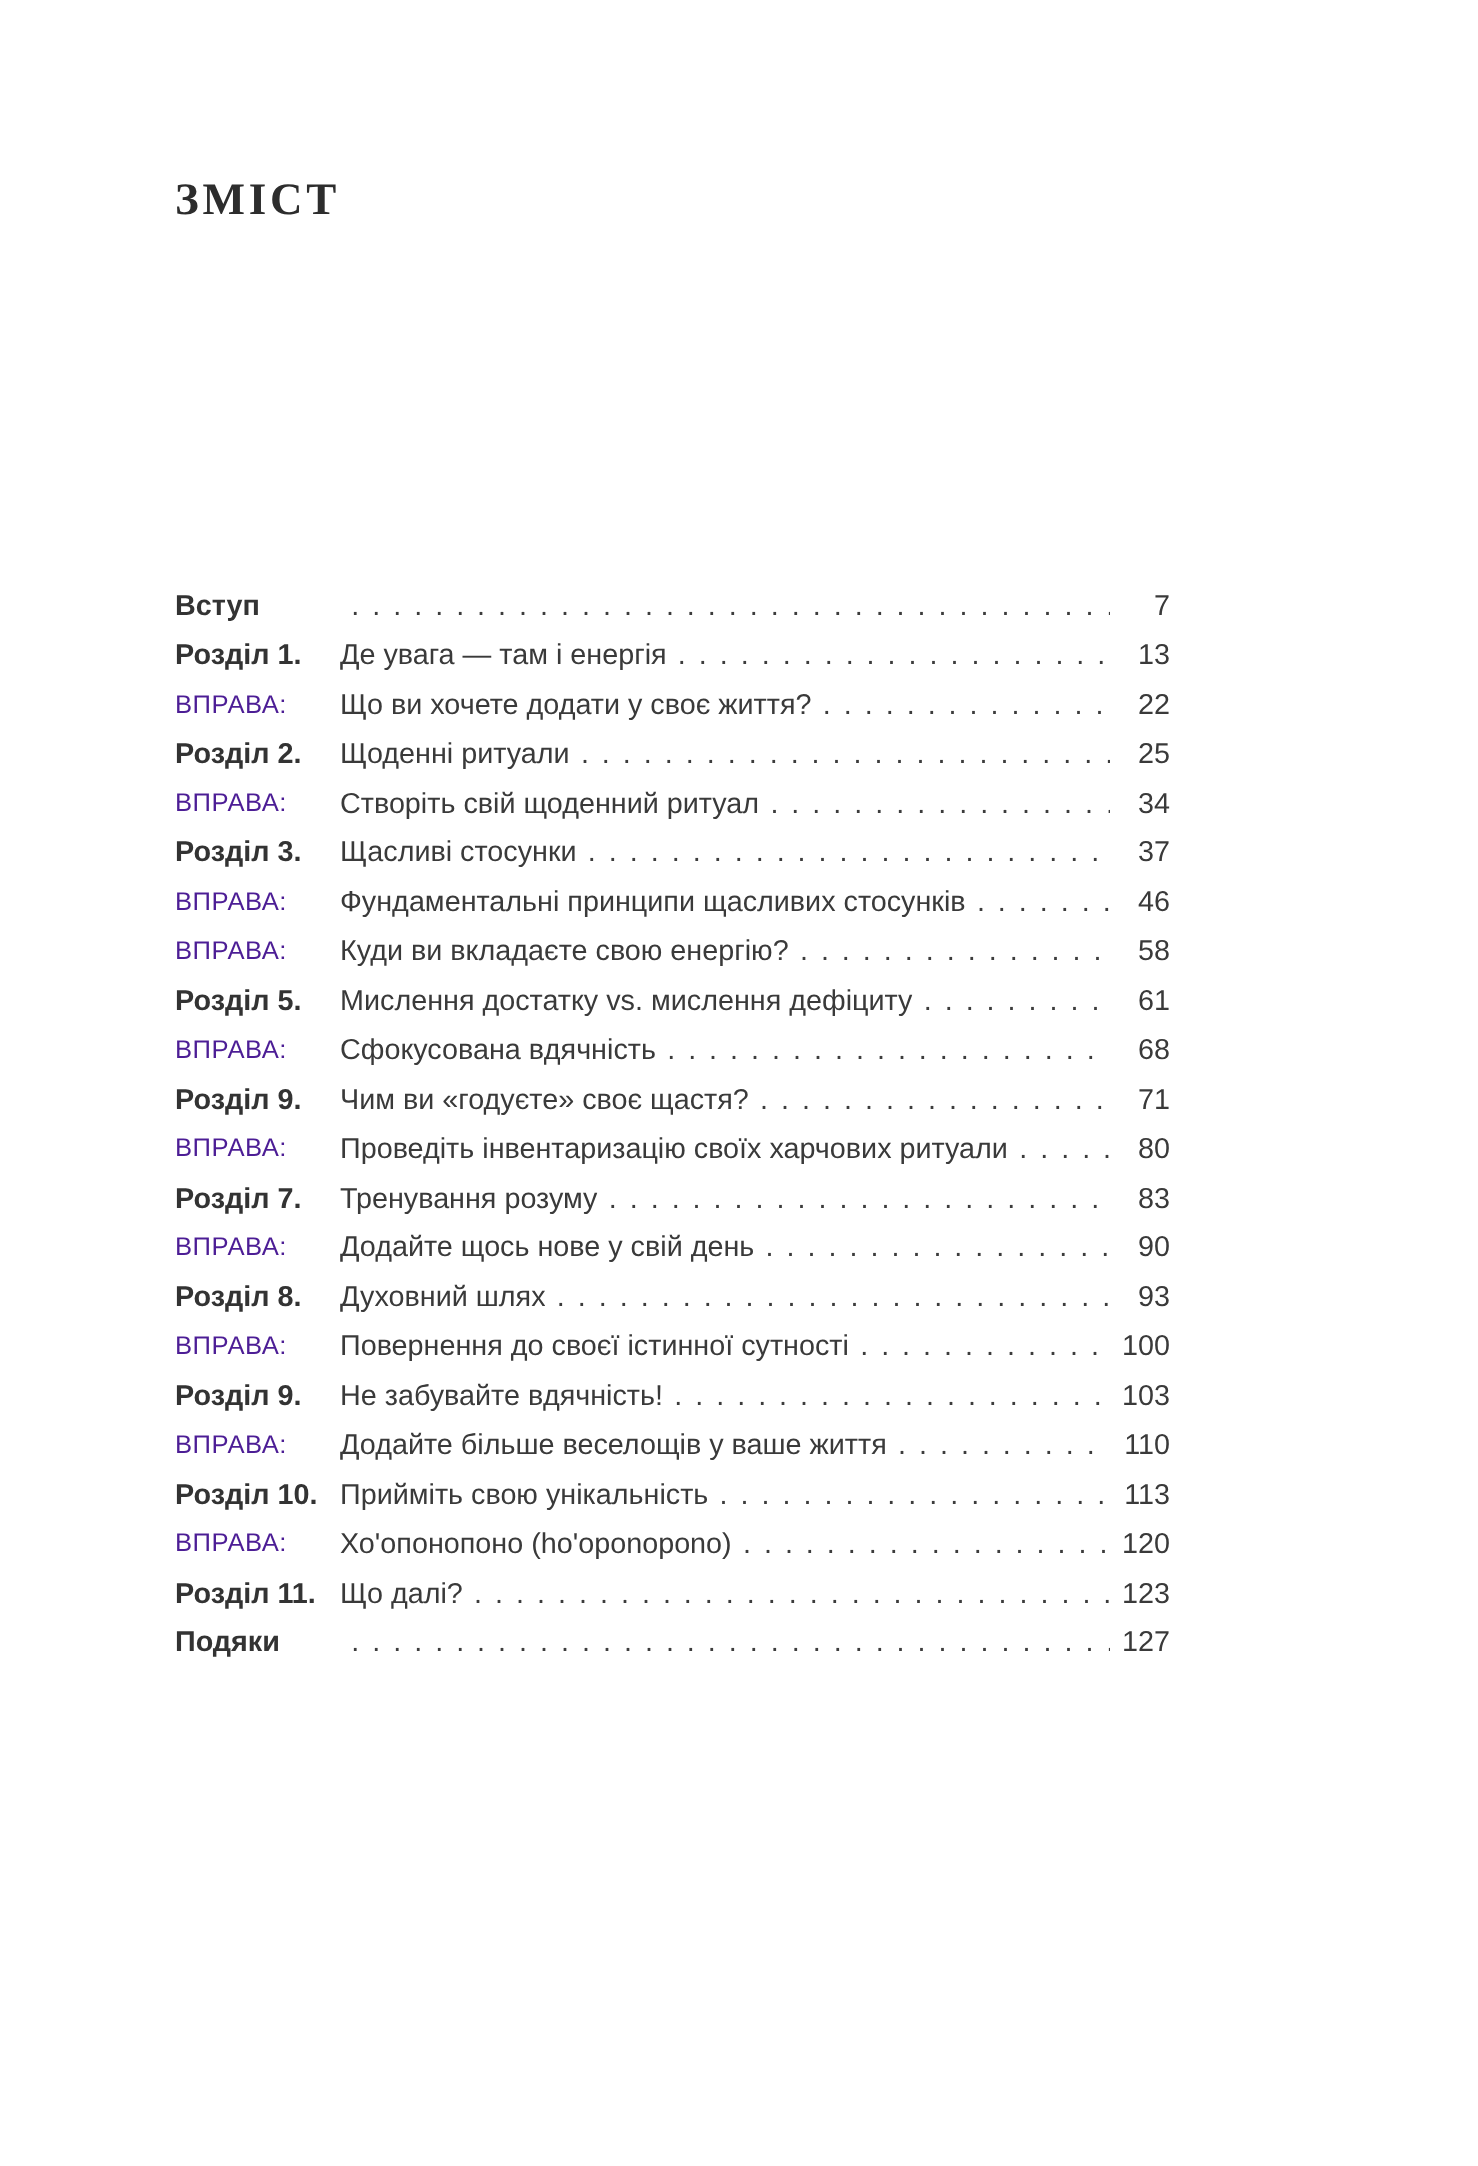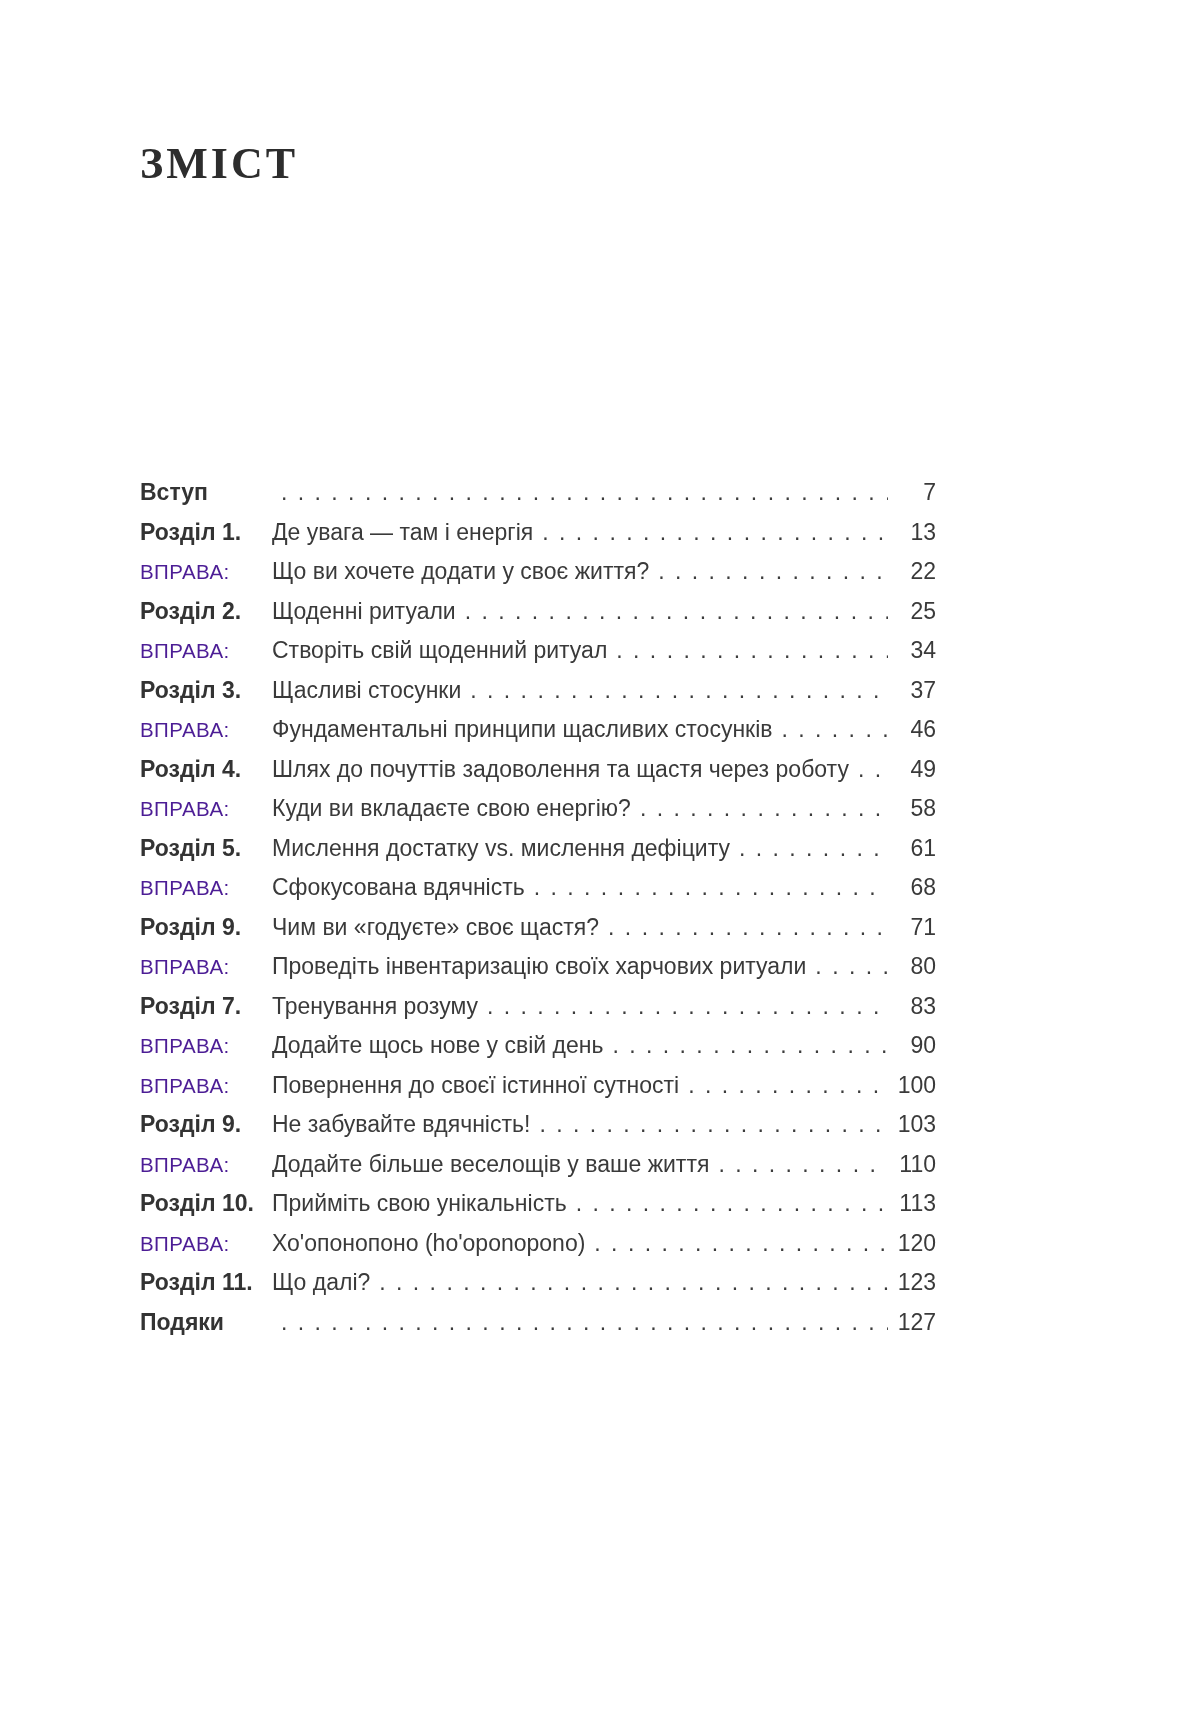--- a/index.html
+++ b/index.html
@@ -12,21 +12,21 @@
     margin: 0 auto;
     background: #ffffff;
     padding: 140px 246px 0 140px;
     font-family: "Liberation Sans", sans-serif;
     color: #3a3a3a;
   }
 
   .title {
     font-family: "Liberation Serif", serif;
     font-weight: 700;
-    font-size: 44px;
+    font-size: 36px;
     line-height: 1.1;
     letter-spacing: 3px;
     color: #2d2d2d;
     margin: 0;
   }
 
   .toc { margin-top: 285px; }
 
   .row {
     display: flex;
@@ -114,26 +114,20 @@
         <span class="entry-title">Щасливі стосунки</span>
         <span class="leader"></span>
         <span class="pagenum">37</span>
       </div>
       <div class="row exercise">
         <span class="label">ВПРАВА:</span>
         <span class="entry-title">Фундаментальні принципи щасливих стосунків</span>
         <span class="leader"></span>
         <span class="pagenum">46</span>
       </div>
-      <div class="row chapter">
-        <span class="label">Розділ 4.</span>
-        <span class="entry-title">Шлях до почуттів задоволення та щастя через роботу</span>
-        <span class="leader"></span>
-        <span class="pagenum">49</span>
-      </div>
       <div class="row exercise">
         <span class="label">ВПРАВА:</span>
         <span class="entry-title">Куди ви вкладаєте свою енергію?</span>
         <span class="leader"></span>
         <span class="pagenum">58</span>
       </div>
       <div class="row chapter">
         <span class="label">Розділ 5.</span>
         <span class="entry-title">Мислення достатку vs. мислення дефіциту</span>
         <span class="leader"></span>
@@ -161,20 +155,26 @@
         <span class="label">Розділ 7.</span>
         <span class="entry-title">Тренування розуму</span>
         <span class="leader"></span>
         <span class="pagenum">83</span>
       </div>
       <div class="row exercise">
         <span class="label">ВПРАВА:</span>
         <span class="entry-title">Додайте щось нове у свій день</span>
         <span class="leader"></span>
         <span class="pagenum">90</span>
+      </div>
+      <div class="row chapter">
+        <span class="label">Розділ 8.</span>
+        <span class="entry-title">Духовний шлях</span>
+        <span class="leader"></span>
+        <span class="pagenum">93</span>
       </div>
       <div class="row exercise">
         <span class="label">ВПРАВА:</span>
         <span class="entry-title">Повернення до своєї істинної сутності</span>
         <span class="leader"></span>
         <span class="pagenum">100</span>
       </div>
       <div class="row chapter">
         <span class="label">Розділ 9.</span>
         <span class="entry-title">Не забувайте вдячність!</span>

